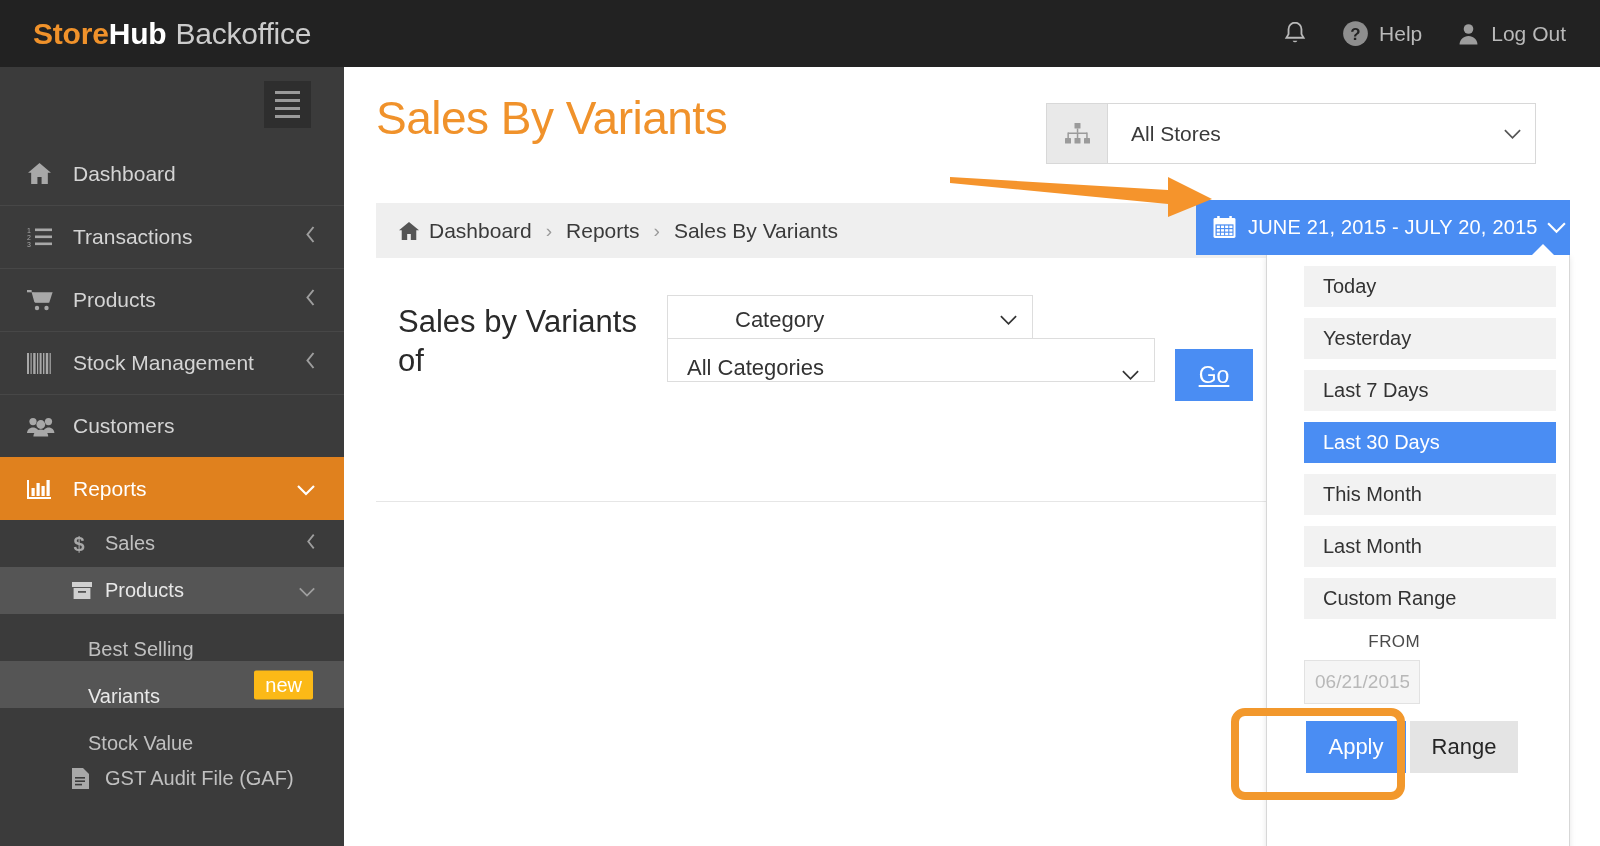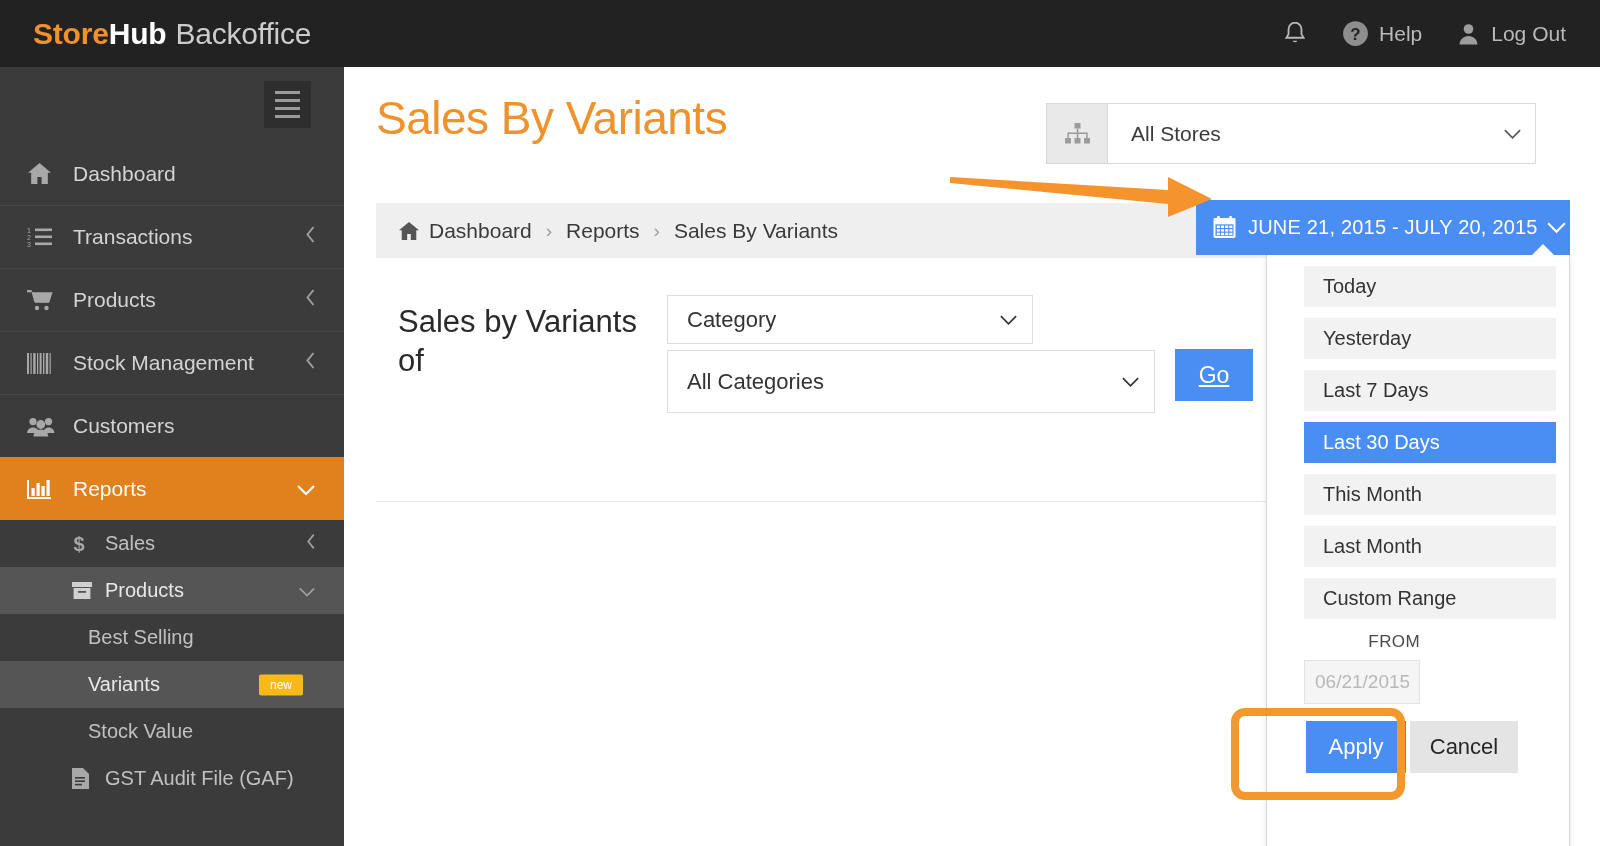--- a/index.html
+++ b/index.html
@@ -137,46 +137,46 @@
     display: flex;
     align-items: center;
     box-sizing: border-box;
     color: #c0c0c0;
     font-size: 20px;
     background: #3b3b3b;
     cursor: pointer;
     white-space: nowrap;
     padding-left: 72px;
   }
-  .sub-item.lvl2 { padding-left: 88px; }
+  .sub-item.lvl2 { padding-left: 88px; align-items: flex-end; }
   .sub-item.shade { background: #555555; color: #e8e8e8; }
   .sub-item .sub-ico {
     width: 26px;
     display: inline-flex;
     align-items: center;
     color: #a8a8a8;
     margin-right: 7px;
     flex: none;
   }
   .sub-item.shade .sub-ico { color: #d0d0d0; }
   .sub-item .chev {
     position: absolute;
     right: 28px;
     top: 50%;
     transform: translateY(-50%);
     color: #9e9e9e;
   }
   .badge-new {
     position: absolute;
-    right: 41px;
+    right: 31px;
     top: 50%;
     transform: translateY(-50%);
     background: #fbb917;
     color: #ffffff;
-    font-size: 12px;
+    font-size: 20px;
     padding: 4px 11px 5px;
     border-radius: 2px;
     line-height: 1;
   }
 
   
   .main {
     position: absolute;
     left: 344px; top: 67px;
     width: 1256px; height: 779px;
@@ -284,22 +284,22 @@
     white-space: nowrap;
   }
   .sel .sel-caret {
     width: 48px;
     display: flex;
     align-items: center;
     justify-content: center;
     color: #333333;
     flex: none;
   }
-  #sel-type { left: 291px; top: 13px; width: 366px; height: 49px; }
-  #sel-cat  { left: 291px; top: 68px; width: 488px; height: 63px; }
+  #sel-type { left: 291px; top: 13px; width: 366px; height: 49px; padding-left: 48px; }
+  #sel-cat  { left: 291px; top: 56px; width: 488px; height: 44px; align-items: flex-end; }
 
   .go-btn {
     position: absolute;
     left: 799px; top: 67px;
     width: 78px; height: 52px;
     background: #4a8df3;
     color: #ffffff;
     font-size: 23px;
     display: flex;
     align-items: center;
@@ -772,21 +772,21 @@
 
     <div class="dd-fields">
       <div class="dd-field">
         <div class="fl">FROM</div>
         <input type="text" readonly="" placeholder="06/21/2015" style="">
       </div>
     </div>
 
     <div class="dd-actions">
       <button class="btn-apply">Apply</button>
-      <button class="btn-cancel">Cancel</button>
+      <button class="btn-cancel">Range</button>
     </div>
   </div>
 
   <svg class="anno-arrow" viewBox="0 0 280 70">
     <path d="M10 17 L228 30 L228 17 L272 39 L228 57 L228 44 L10 23 Z" fill="#f5942c"></path>
   </svg>
 
   <div class="anno-box"></div>
 
 </div>

